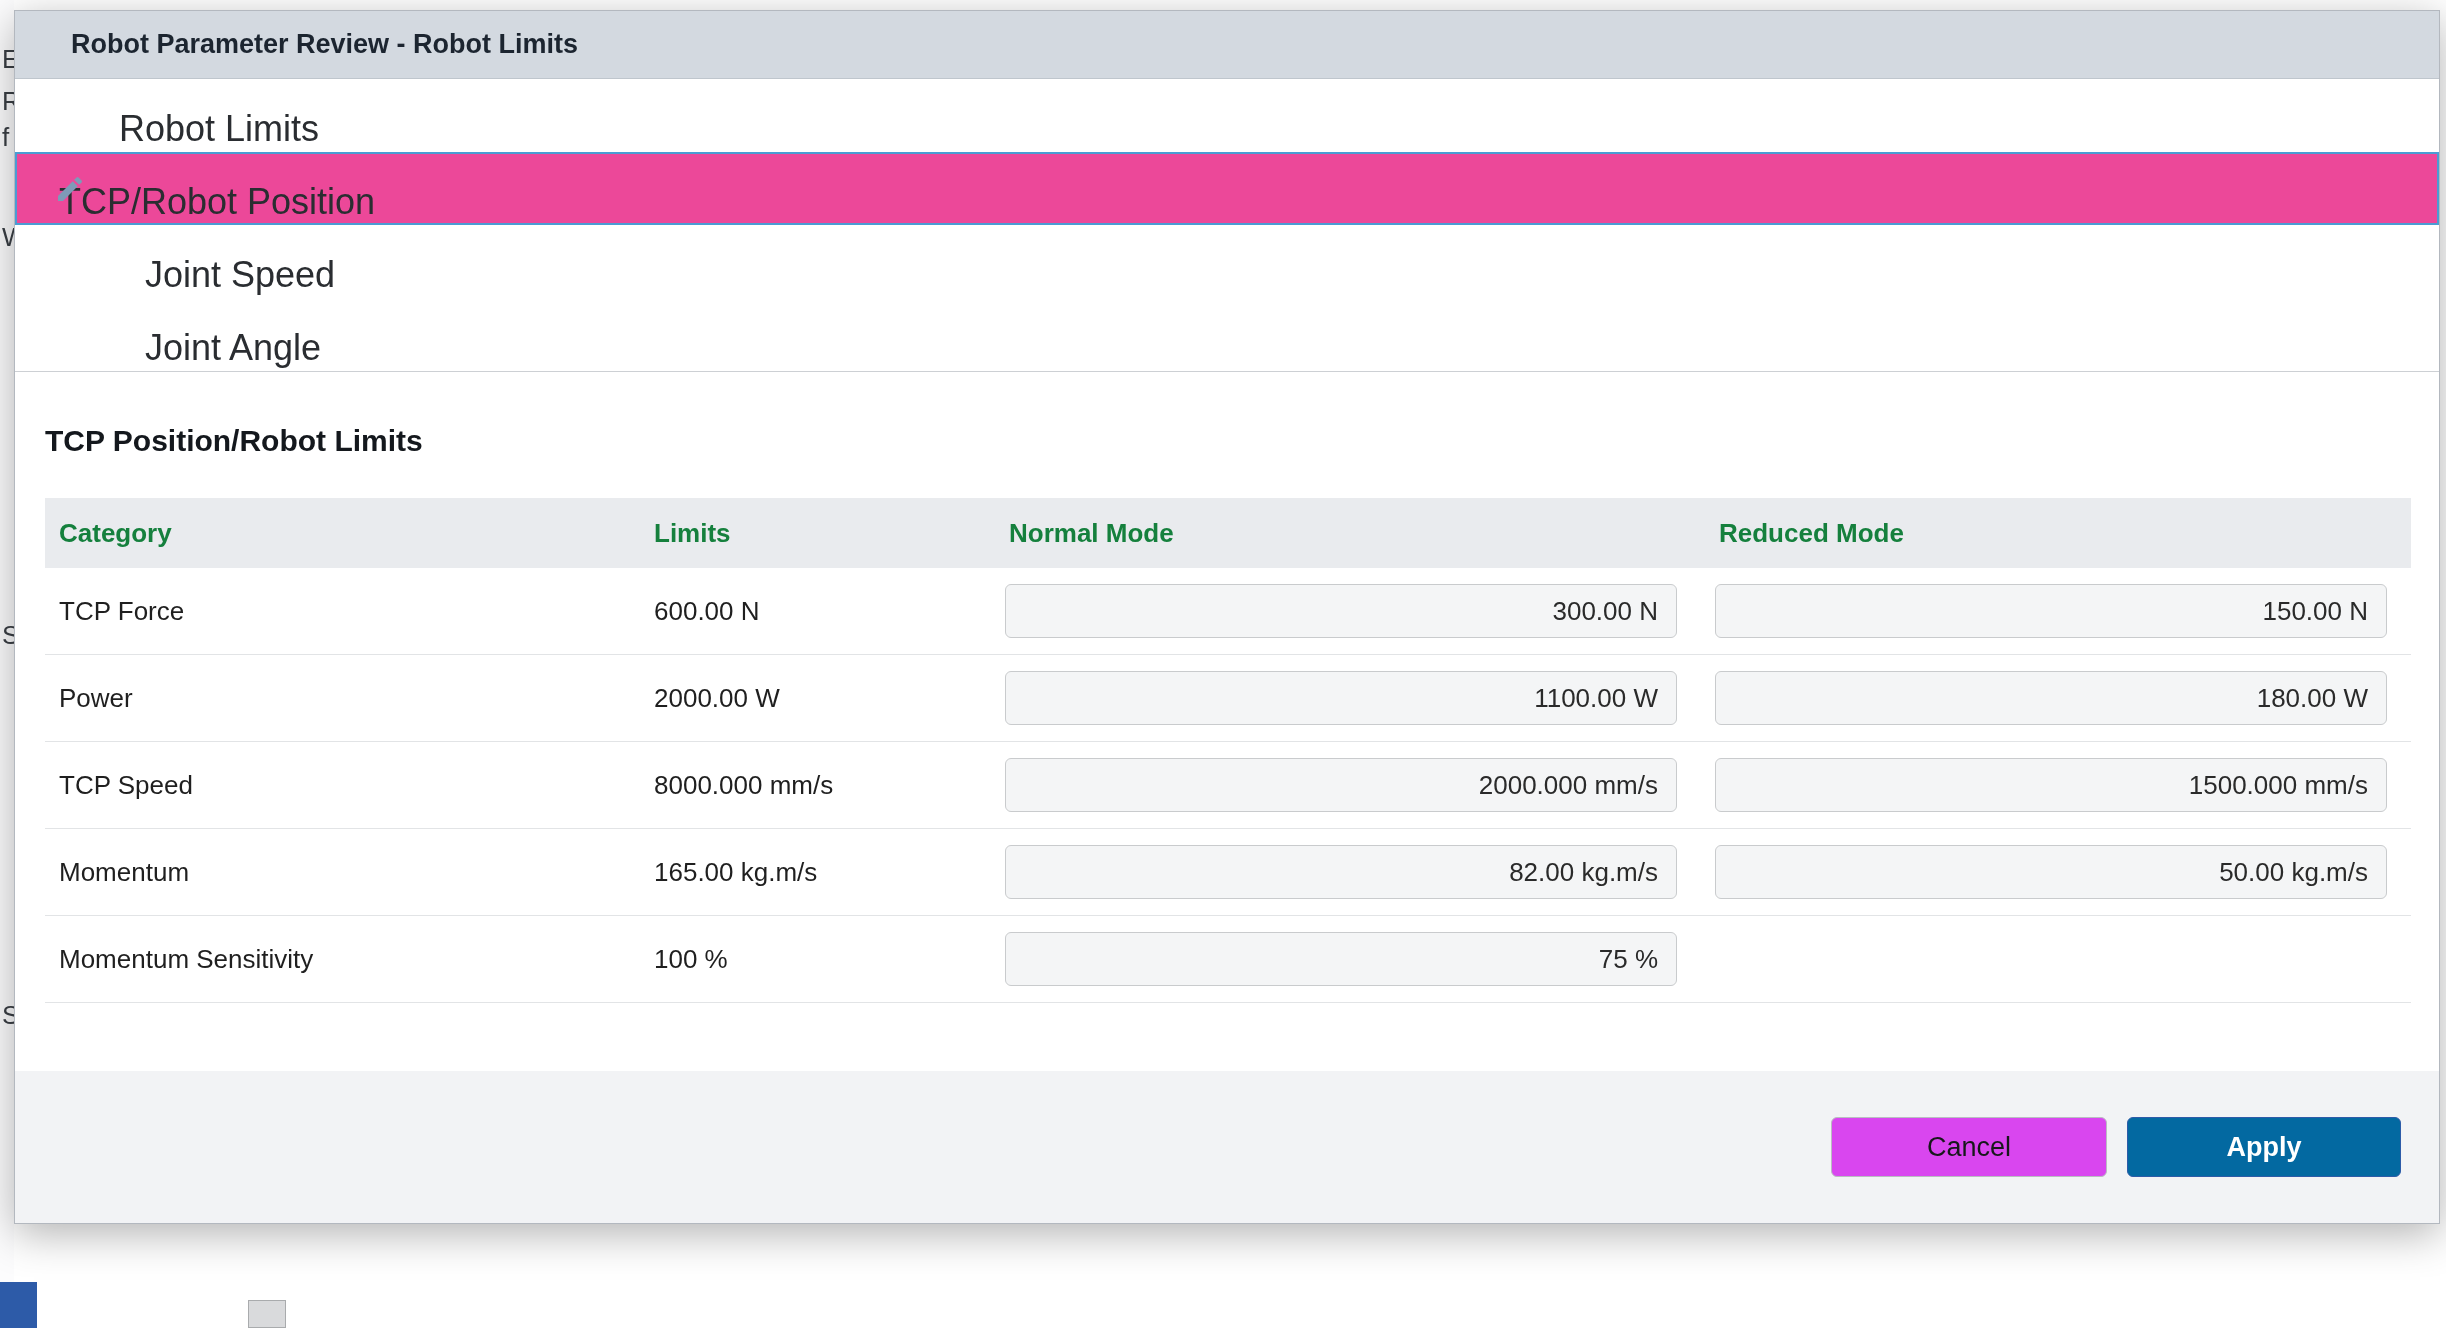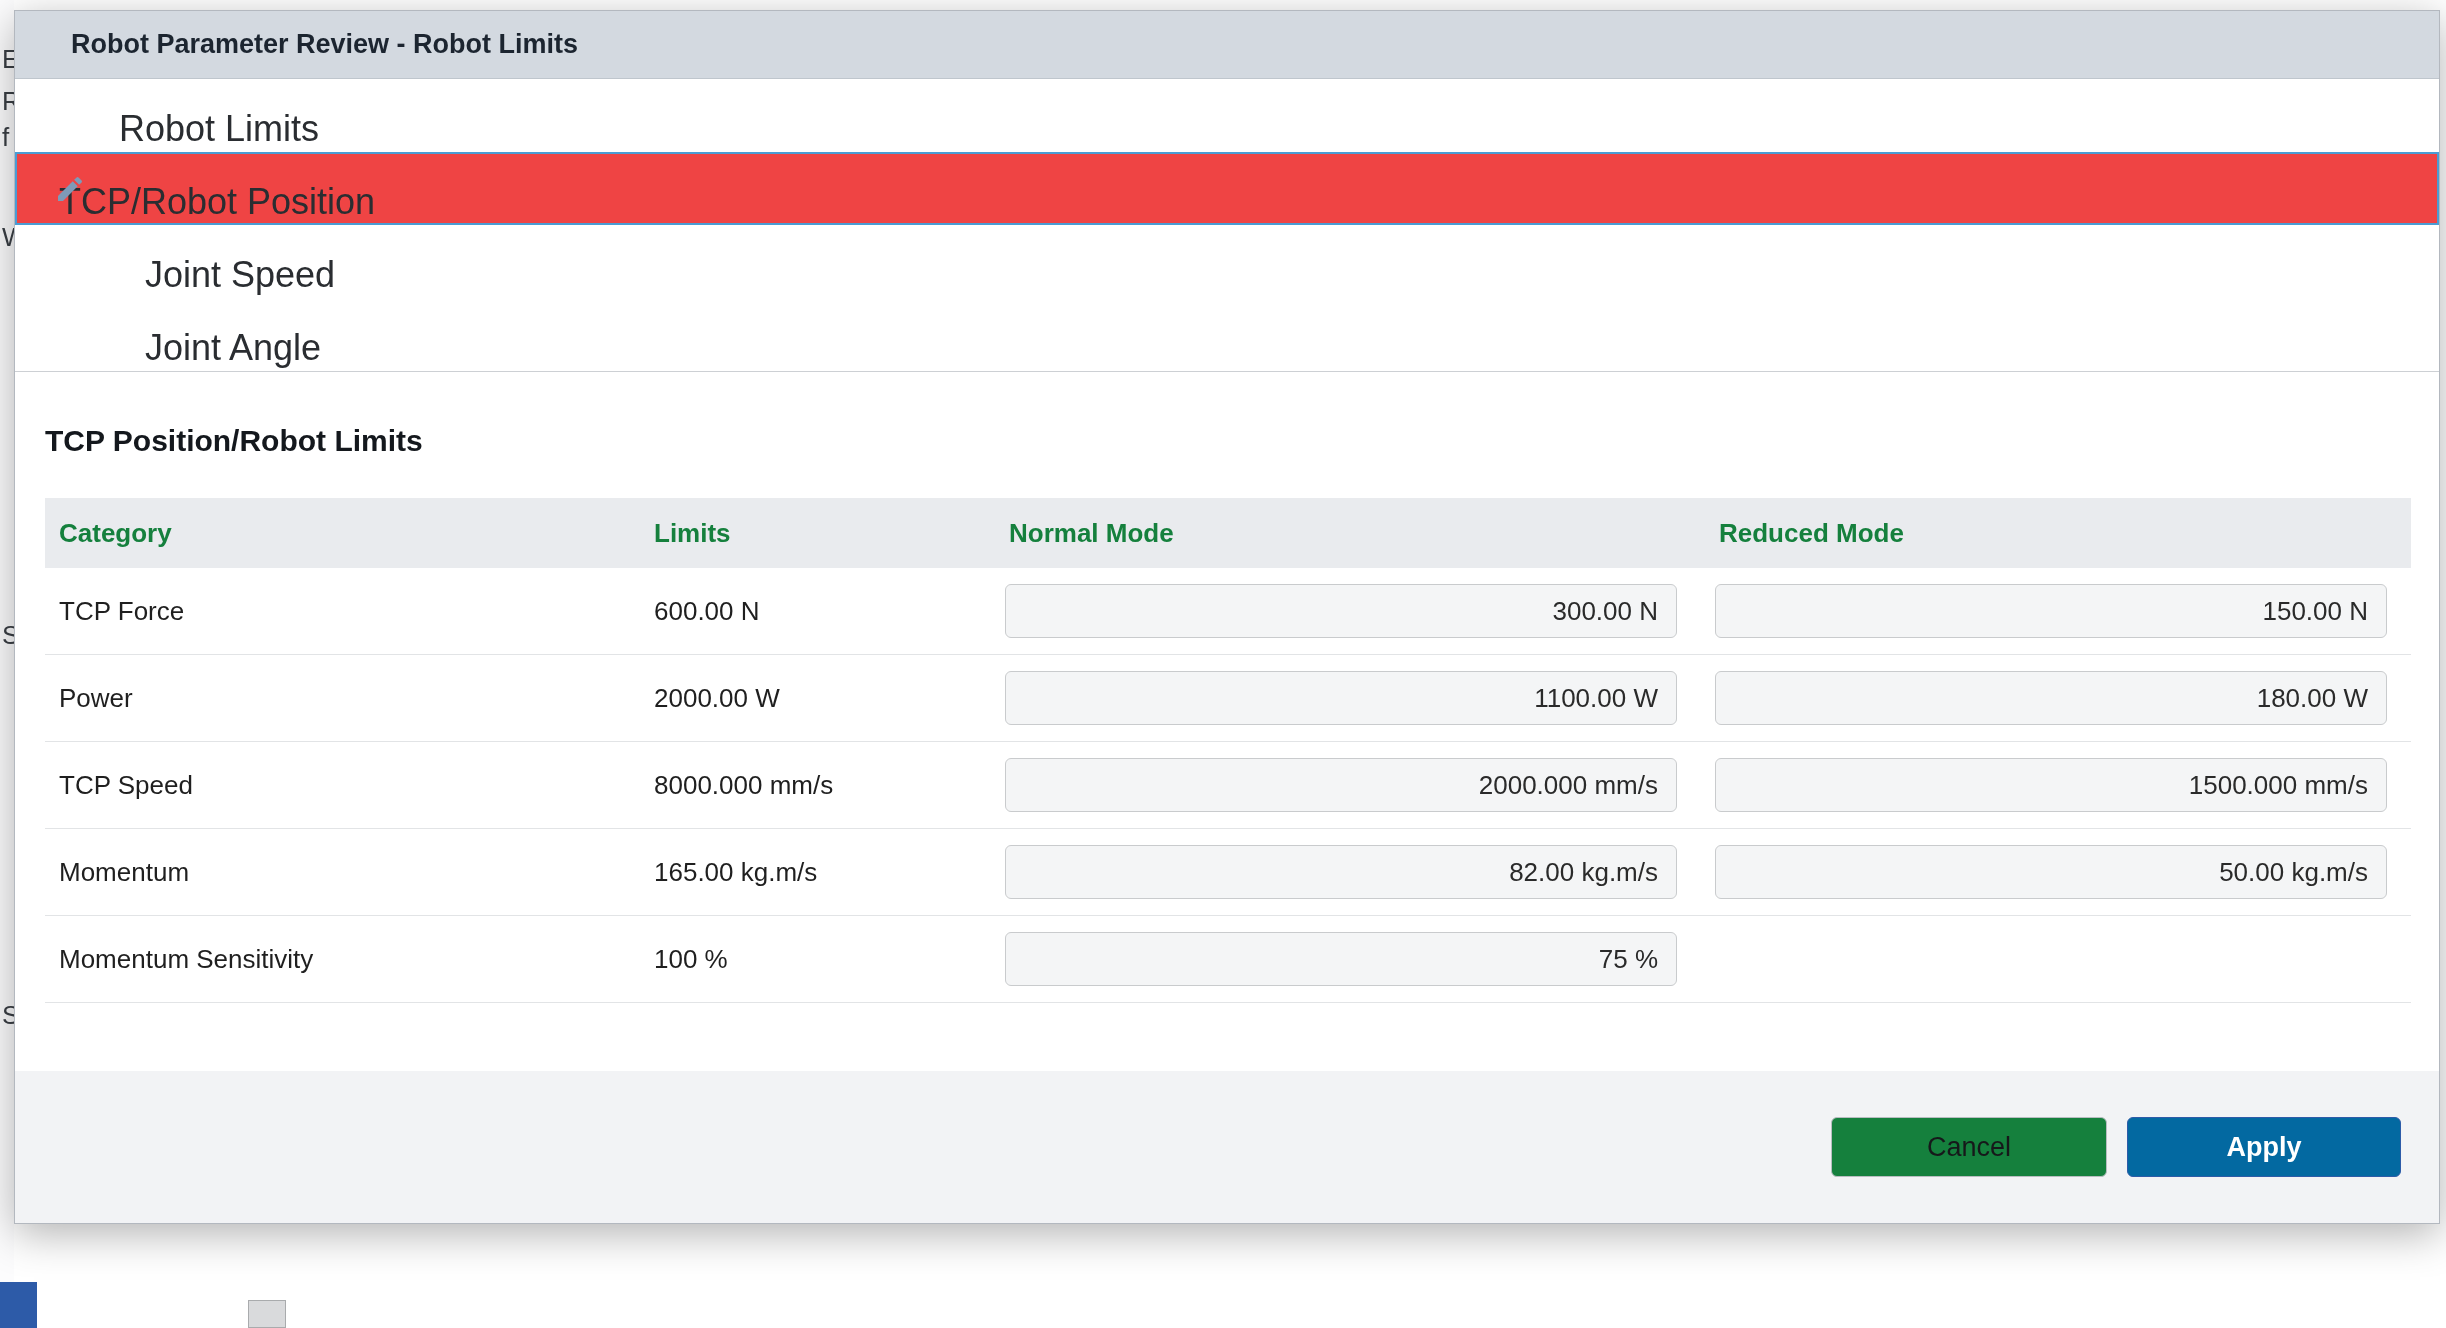--- a/index.html
+++ b/index.html
@@ -55,21 +55,21 @@
     height: 73px;
     display: flex; align-items: flex-end;
     padding-left: 102px;
     font-size: 36px; color: #2a2d31;
     position: relative;
     border: 2px solid transparent;
     cursor: default;
   }
   .nav-item.indent { padding-left: 128px; }
   .nav-item.selected {
-    background: #ef4444;
+    background: #ec4899;
     border: 2px solid #4b9cd3;
     padding-left: 42px;
   }
   .pencil-icon {
     position: absolute; left: 36px; top: 50%;
     transform: translateY(-50%);
     width: 34px; height: 34px;
     display: flex; align-items: center; justify-content: center;
   }
   .nav-divider { height: 1px; background: #cdd0d4; width: 100%; }
@@ -124,21 +124,21 @@
   }
   .btn {
     height: 60px;
     border-radius: 6px;
     font-family: "Liberation Sans", sans-serif;
     font-size: 27px;
     cursor: pointer;
   }
   .btn-cancel {
     width: 276px;
-    background: #15803d;
+    background: #d946ef;
     border: 1px solid #b9bdc1;
     color: #16181a;
   }
   .btn-apply {
     width: 274px;
     background: #0369a1;
     border: 1px solid #2d5ba8;
     color: #ffffff;
     font-weight: 600;
   }

